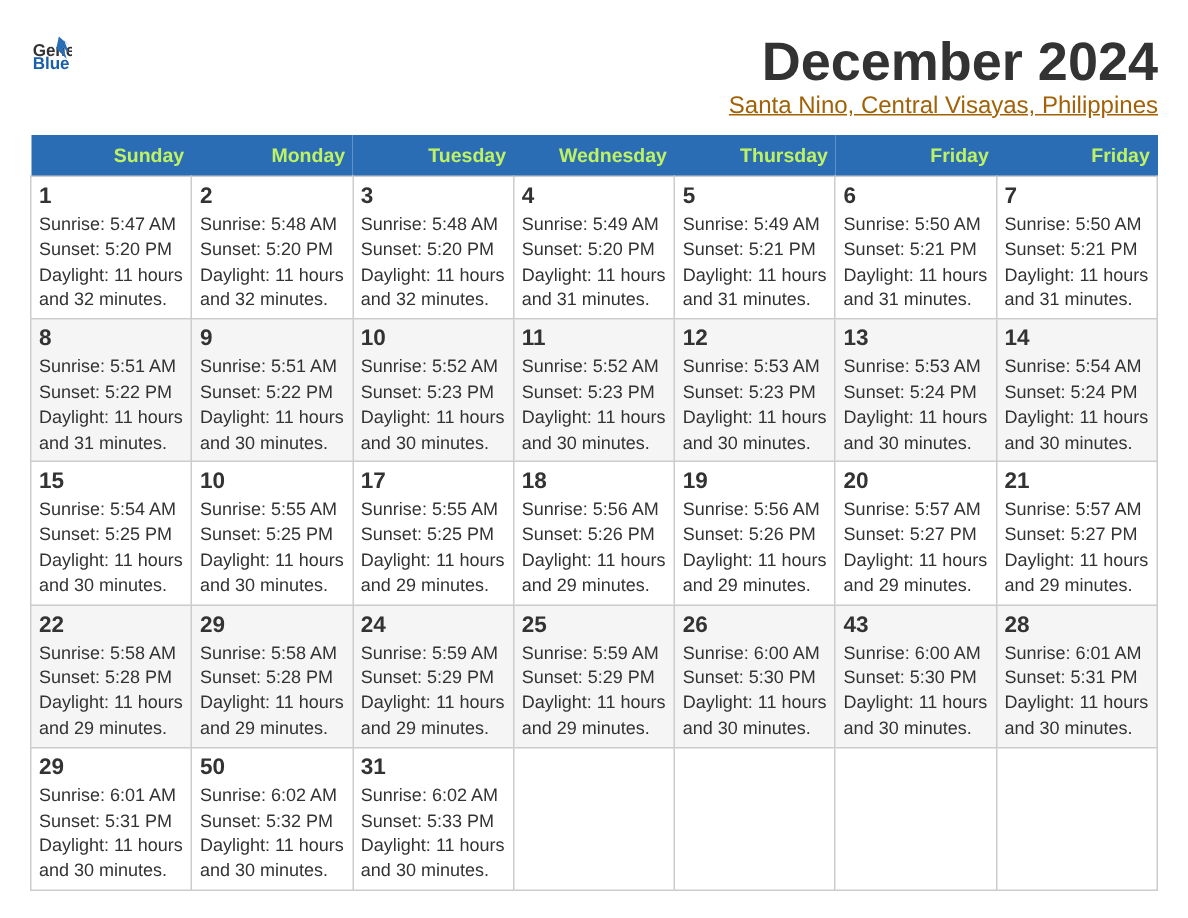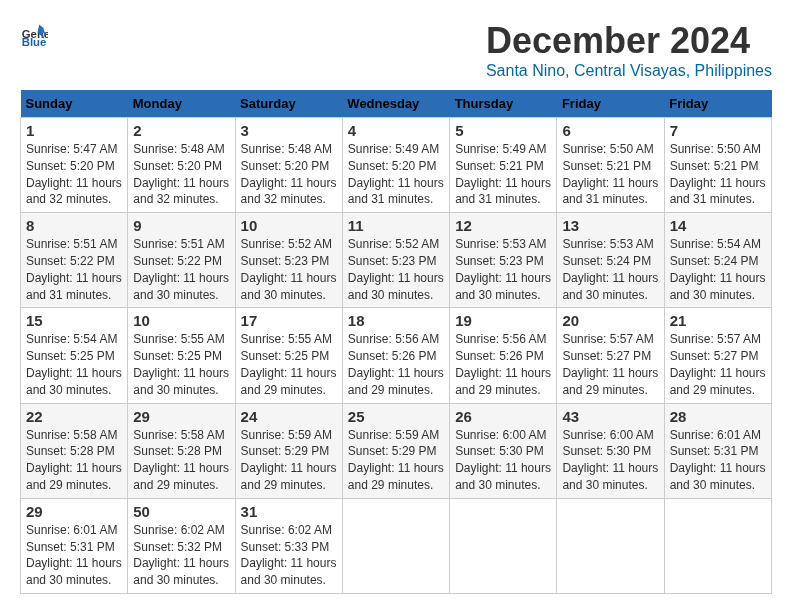--- a/index.html
+++ b/index.html
@@ -19,39 +19,41 @@
     .logo {
       display: flex;
       align-items: center;
       gap: 4px;
     }
     .logo-icon {
       width: 28px;
       height: 28px;
     }
     .title-section {
+      text-align: right;
     }
     .month-title {
       font-size: 36px;
       font-weight: bold;
       color: #333;
     }
     .location-title {
       font-size: 16px;
-      color: #0369a1;
+      color: #a16207;
+      text-decoration: underline;
     }
     table {
       width: 100%;
       border-collapse: collapse;
       font-size: 11px;
     }
     th {
       background-color: #2a6db5;
-      color: #000000;
-      text-align: left;
+      color: #bef264;
+      text-align: right;
       padding: 6px 5px;
       font-size: 13px;
       font-weight: bold;
     }
     td {
       border: 1px solid #ccc;
       vertical-align: top;
       padding: 4px 5px;
       height: 80px;
       width: 14.28%;
@@ -93,21 +95,21 @@
     <div class="month-title">December 2024</div>
     <div class="location-title">Santa Nino, Central Visayas, Philippines</div>
   </div>
 </div>
 
 <table>
   <thead>
     <tr>
     <th>Sunday</th>
         <th>Monday</th>
-        <th>Saturday</th>
+        <th>Tuesday</th>
         <th>Wednesday</th>
         <th>Thursday</th>
         <th>Friday</th>
         <th>Friday</th>
       </tr>
   </thead>
   <tbody id="calendar-body">
   <tr>
         <td>
           <div class="day-number">1</div>

